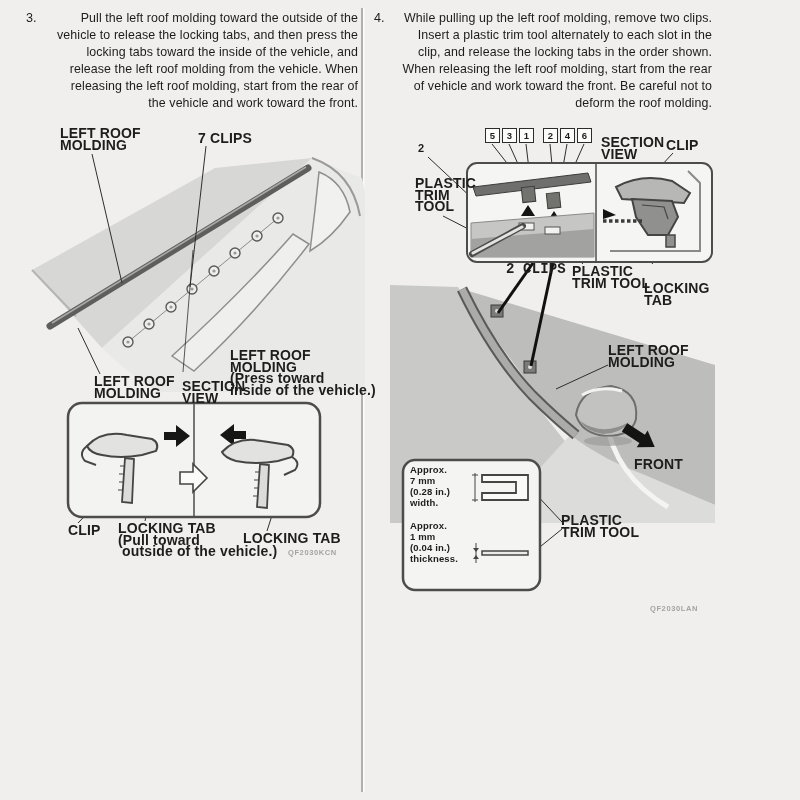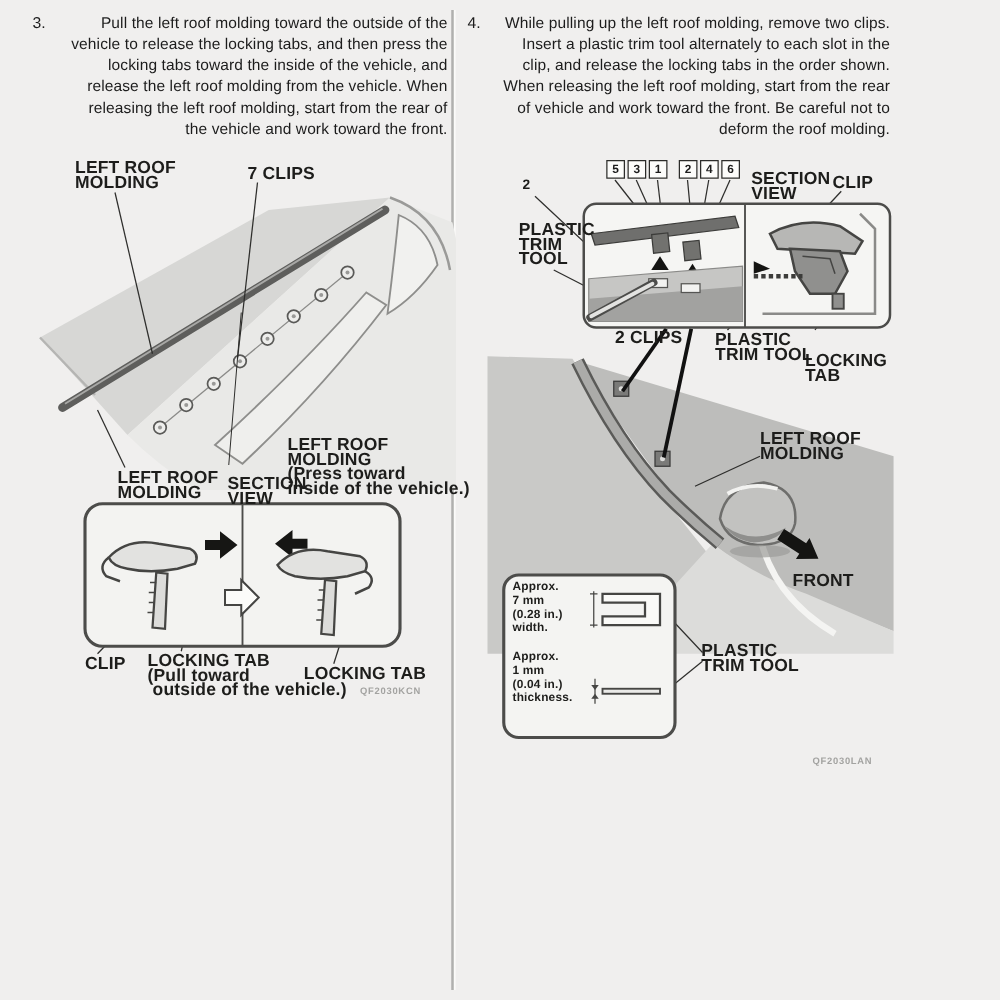--- a/index.html
+++ b/index.html
@@ -251,21 +251,21 @@
     <span class="tag" style="left:149px;top:5px;">1</span>
     <span class="tag" style="left:173px;top:5px;">2</span>
     <span class="tag" style="left:190px;top:5px;">4</span>
     <span class="tag" style="left:207px;top:5px;">6</span>
     <div class="lbl" style="left:231px;top:14px;">SECTION
 VIEW</div>
     <div class="lbl" style="left:296px;top:17px;">CLIP</div>
     <div class="lbl" style="left:45px;top:55px;">PLASTIC
 TRIM
 TOOL</div>
-    <div class="lbl" style="left:122px;top:141px;">2 CLIPS</div>
+    <div class="lbl" style="left:136px;top:141px;font-family:Liberation Mono, monospace;">2 CLIPS</div>
     <div class="lbl" style="left:202px;top:143px;">PLASTIC
 TRIM TOOL</div>
     <div class="lbl" style="left:274px;top:160px;">LOCKING
 TAB</div>
     <div class="lbl" style="left:238px;top:222px;">LEFT ROOF
 MOLDING</div>
     <div class="lbl" style="left:264px;top:336px;">FRONT</div>
     <div class="lbl sm" style="left:40px;top:341px;">Approx.
 7 mm
 (0.28 in.)

